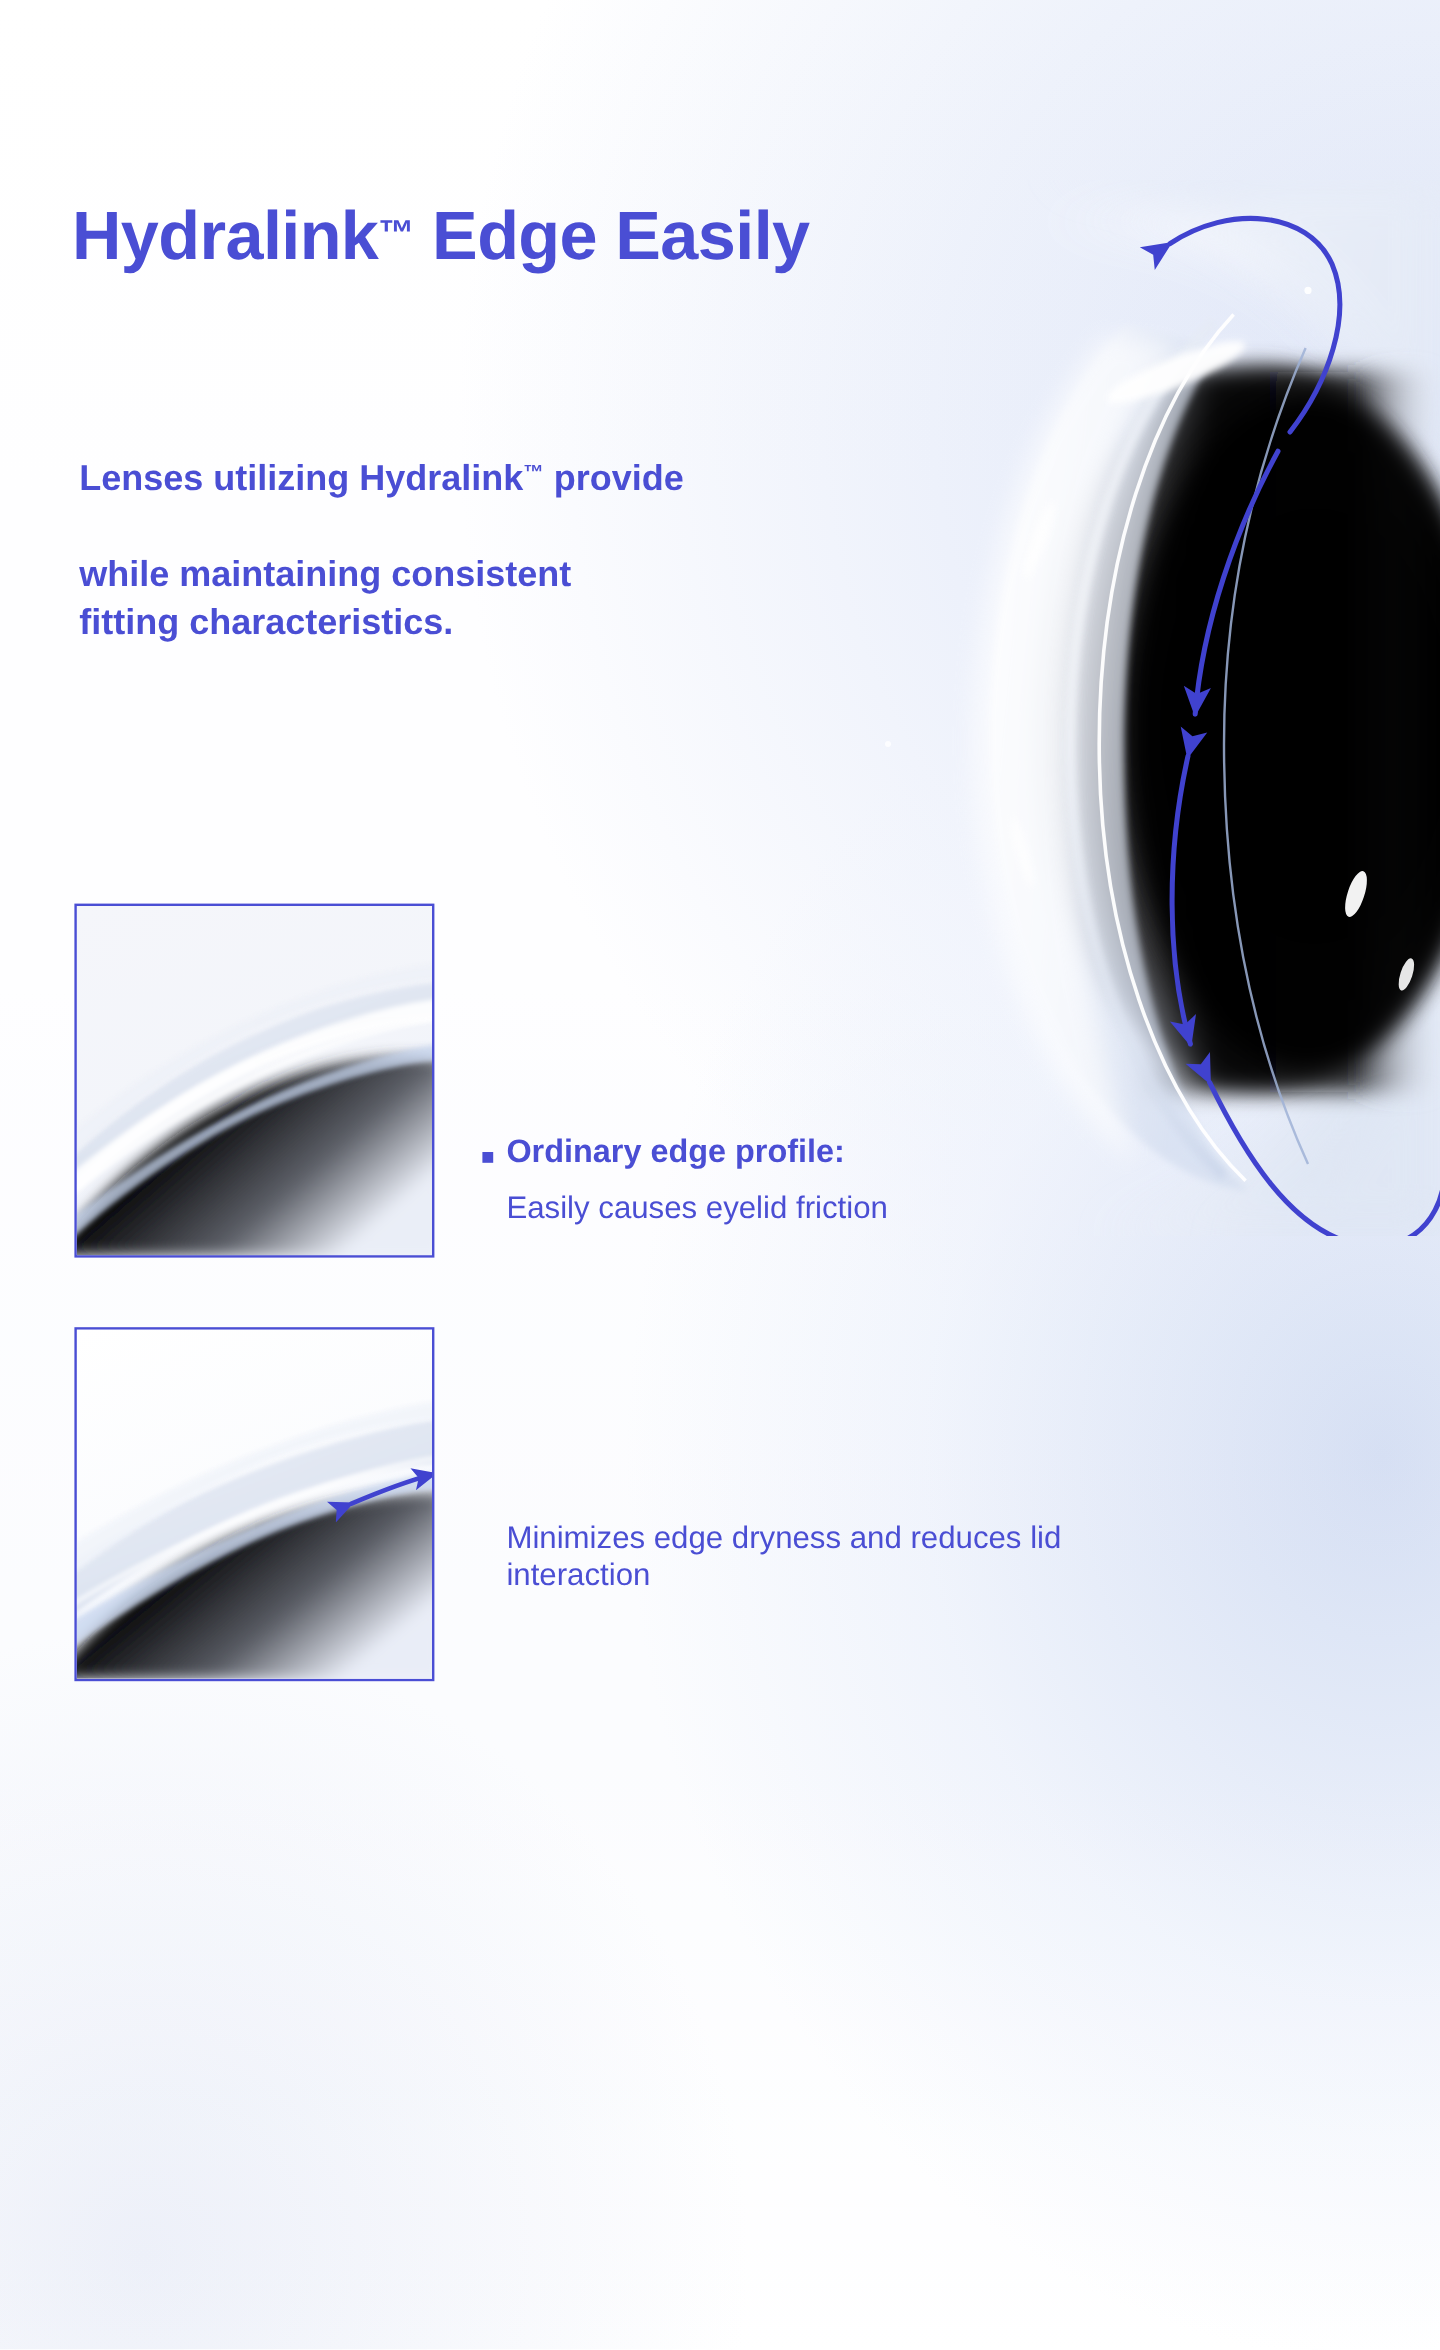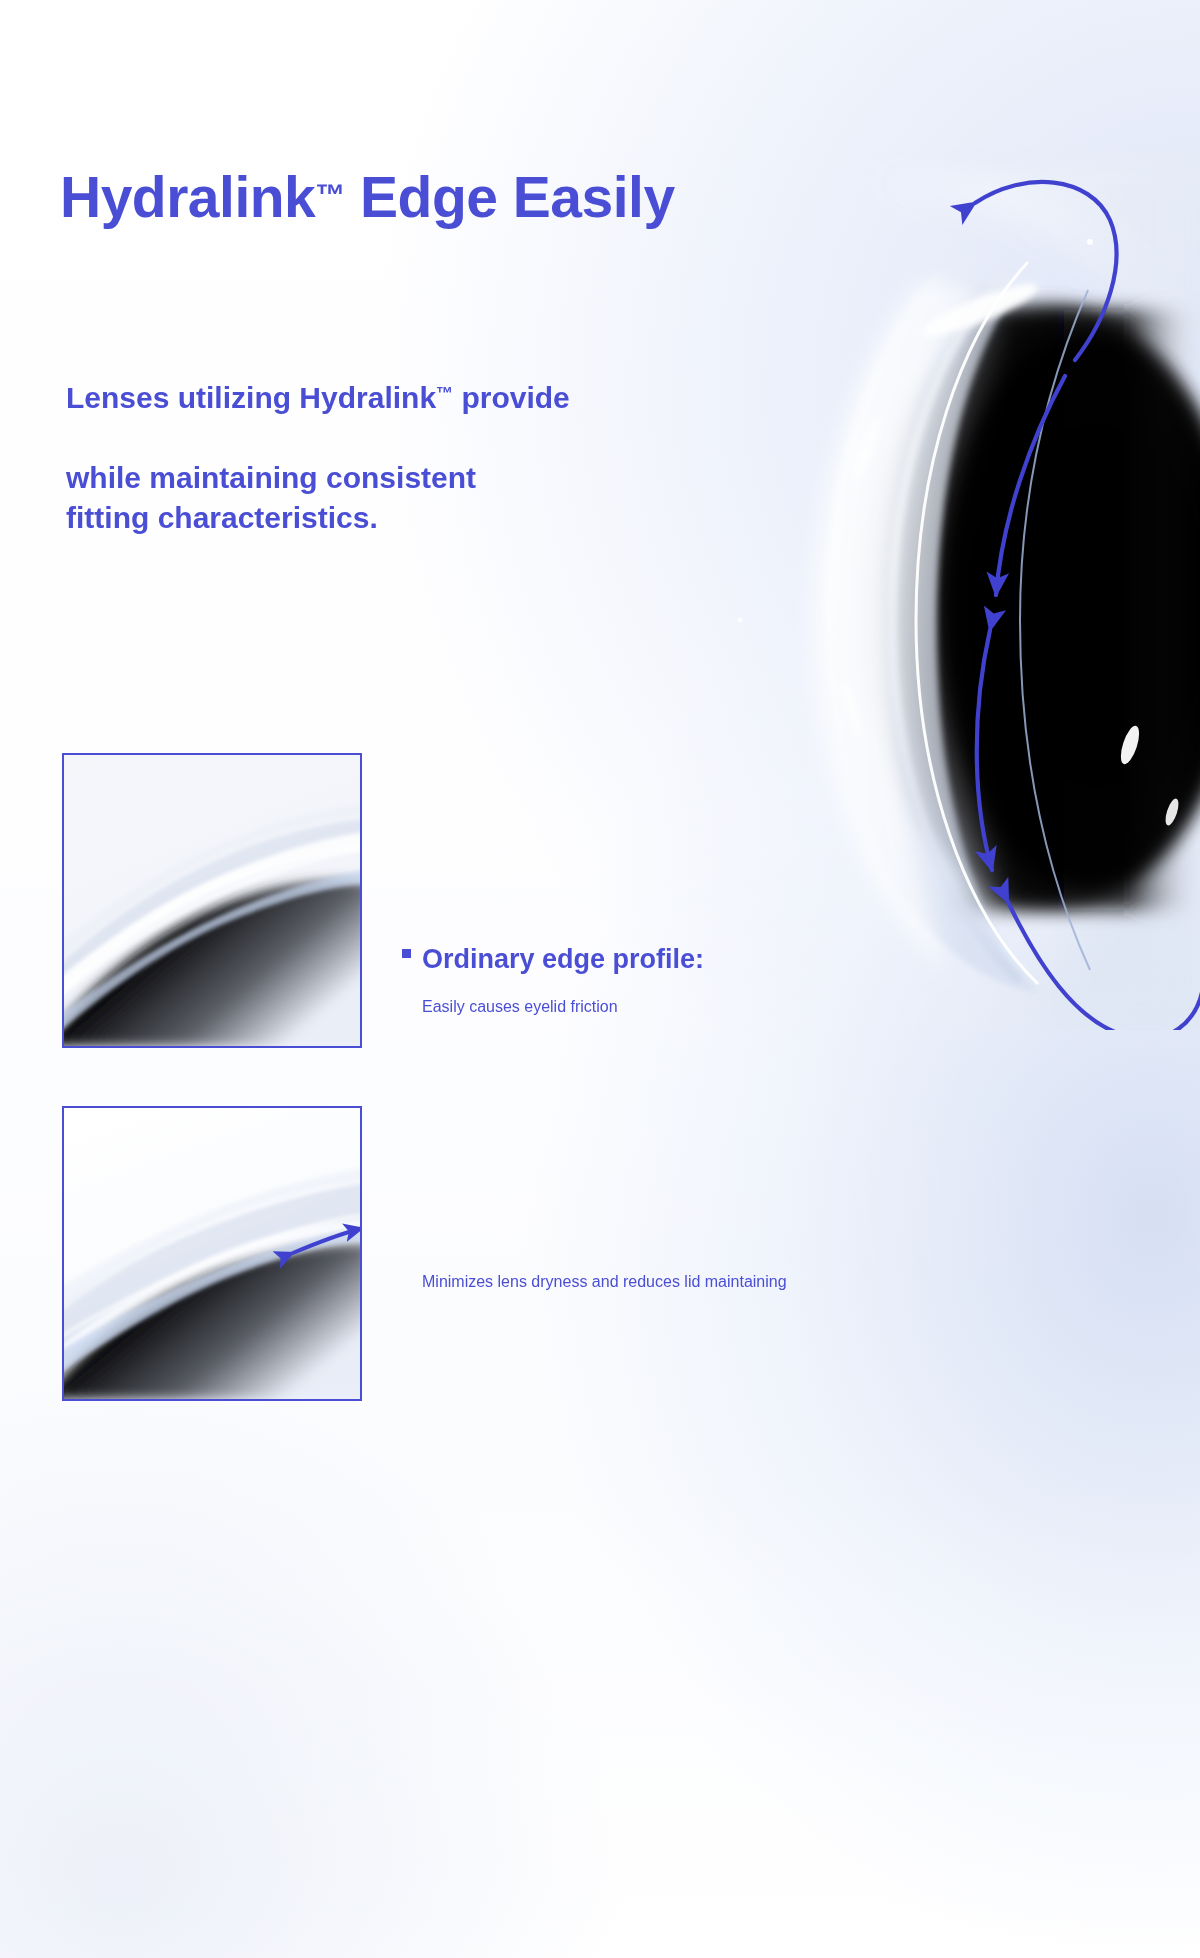--- a/index.html
+++ b/index.html
@@ -48,30 +48,30 @@
 
   .figbox svg{position:absolute;inset:0;width:100%;height:100%;display:block;}
 
   
   .caption{position:absolute;left:402px;}
   #caption-1{top:944px;}
   #caption-2{top:1250px;}
 
   .cap-head{
     font-size:27px;font-weight:700;color:#4a4ed4;
-    display:flex;align-items:center;gap:11px;white-space:nowrap;
+    display:flex;align-items:flex-end;gap:11px;white-space:nowrap;
   }
   .cap-head .bullet{
     width:9px;height:9px;background:#4a4ed4;flex:0 0 auto;
     position:relative;top:-6px;
   }
   .cap-head .tm{font-size:16px;vertical-align:8px;font-weight:700;}
   .cap-sub{
     margin-top:16px;margin-left:20px;
-    font-size:16px;line-height:31px;font-weight:400;color:#4a4ed4;
+    font-size:26px;line-height:31px;font-weight:400;color:#4a4ed4;
     max-width:480px;
   }
 
   
   #hero{position:absolute;left:620px;top:150px;width:580px;height:880px;}
   #hero svg{width:100%;height:100%;display:block;}
 </style>
 </head>
 <body>
 
@@ -279,14 +279,14 @@
     <path d="M-10,250 C48,214 122,174 210,144 C252,130 290,122 310,120
              L310,134 C274,136 220,150 170,170 C110,194 42,236 -10,272 Z" fill="#c9d7ef" opacity="0.8" filter="url(#f2blur)"></path>
 
     <g fill="none" stroke="#4042cf" stroke-width="4" stroke-linecap="round">
       <path d="M232,147 C258,136 282,127 302,122" marker-start="url(#ah2)" marker-end="url(#ah2)"></path>
     </g>
   </svg>
 </div>
 
 <div class="caption" id="caption-2">
-  <div class="cap-sub">Minimizes lens dryness and reduces lid maintaining</div>
+  <div class="cap-sub">Minimizes edge dryness and reduces lid interaction</div>
 </div>
 
 </body></html>

